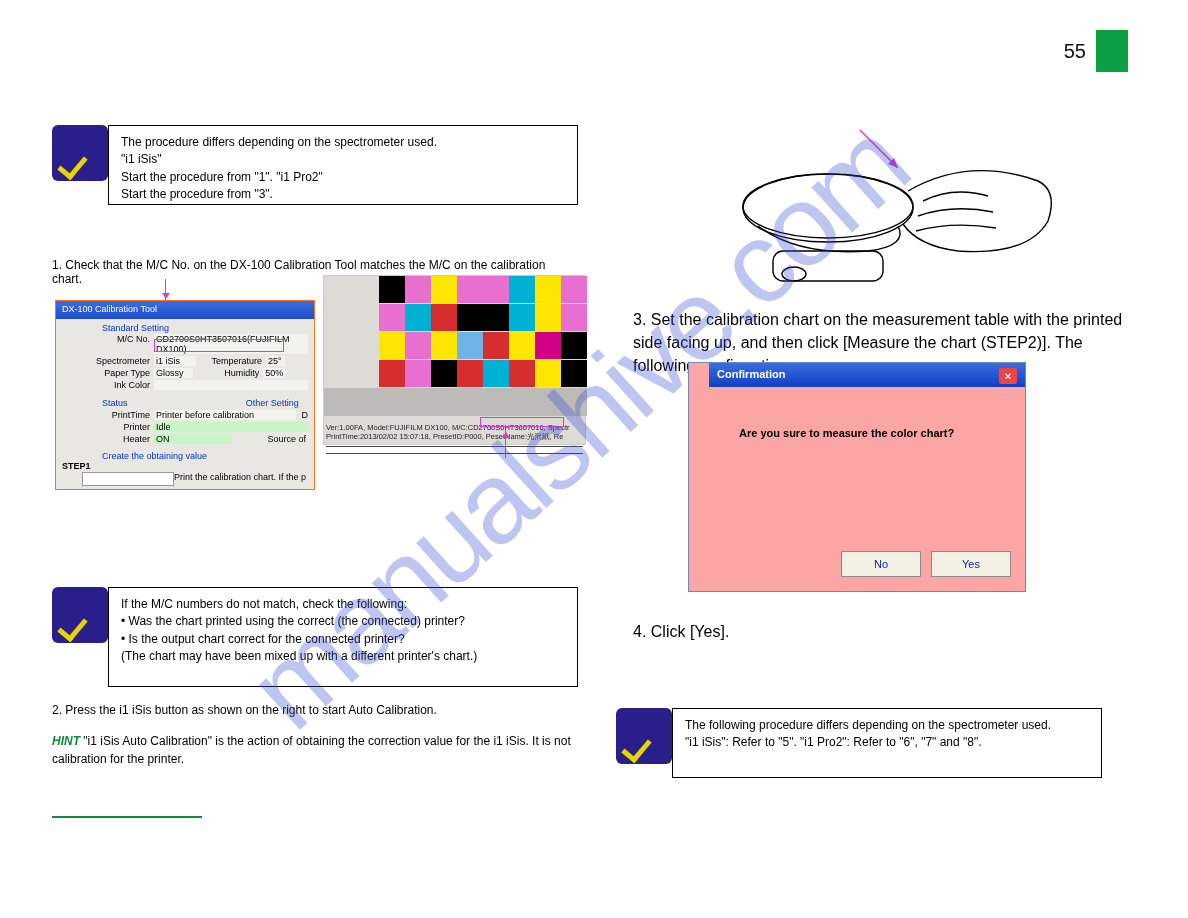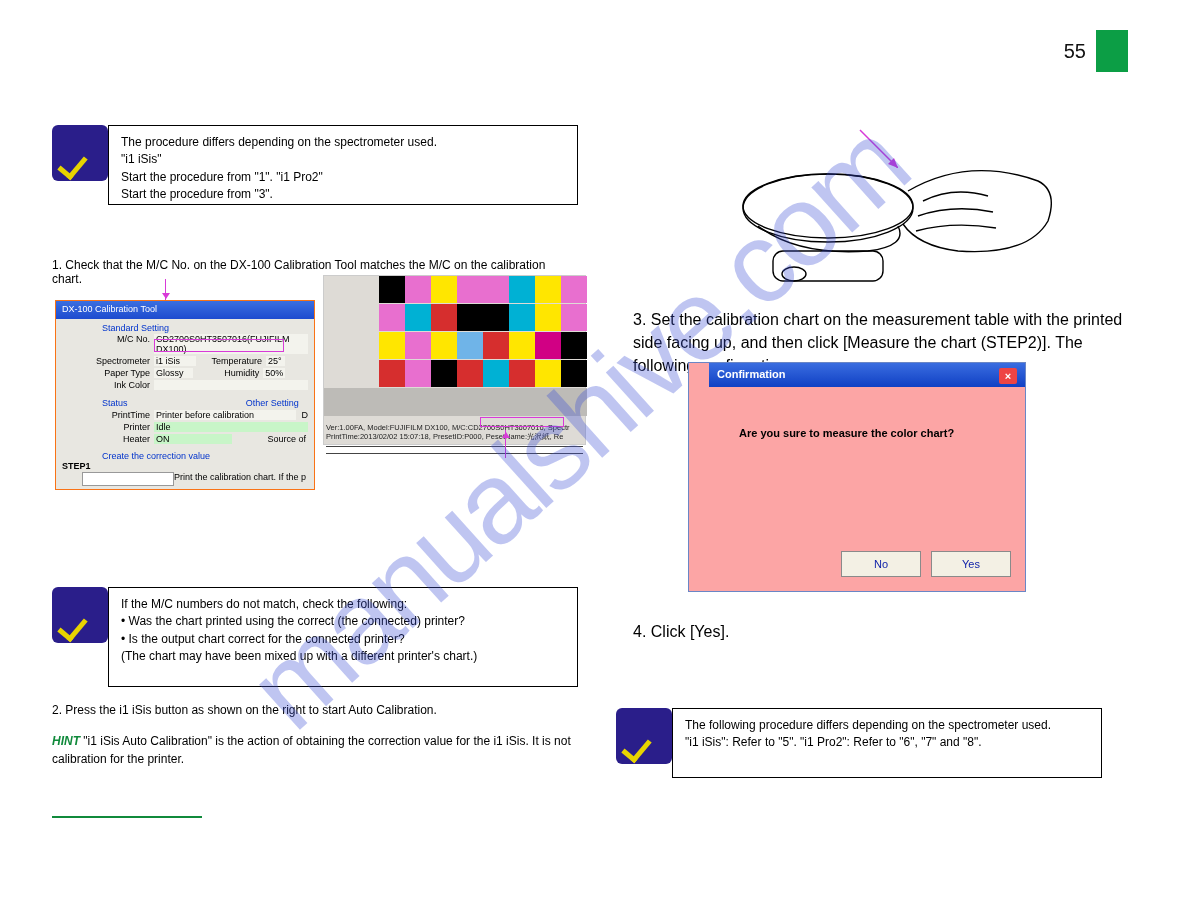--- a/index.html
+++ b/index.html
@@ -168,21 +168,21 @@
     </div>
     <div class="row">
         <div class="cell-l">Printer</div>
         <div class="cell-v hl">Idle</div>
       </div>
     <div class="row">
       <div class="cell-l">Heater</div>
         <div class="cell-v hl" style="flex:0.5">ON</div>
       <div style="flex:0.5;text-align:right;padding-right:2px">Source of</div>
     </div>
-    <div class="lbl-blue" style="margin-top:6px">Create the correction value</div>
+    <div class="lbl-blue" style="margin-top:6px">Create the obtaining value</div>
     <div style="font-weight:bold">STEP1</div>
     <div class="row">
         <div style="width:92px;border:1px solid #999;height:14px;background:#fff;margin-left:20px"></div>
         <div style="">Print the calibration chart. If the p</div>
       </div>
   </div>
   <div class="magbox"></div>
 </div>
 
 <div class="shot2">

